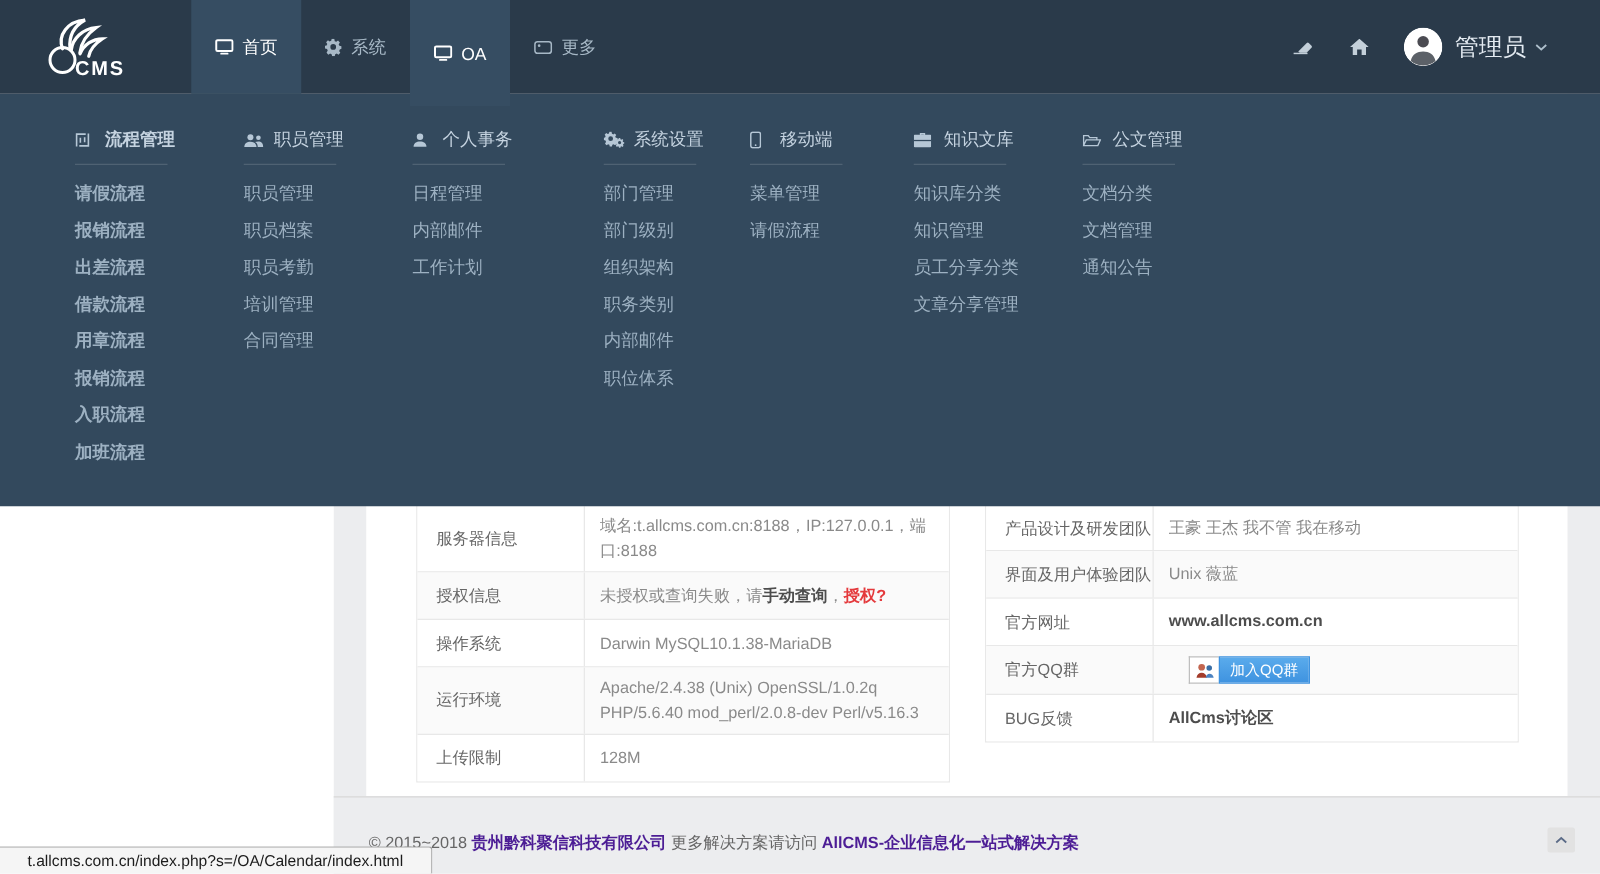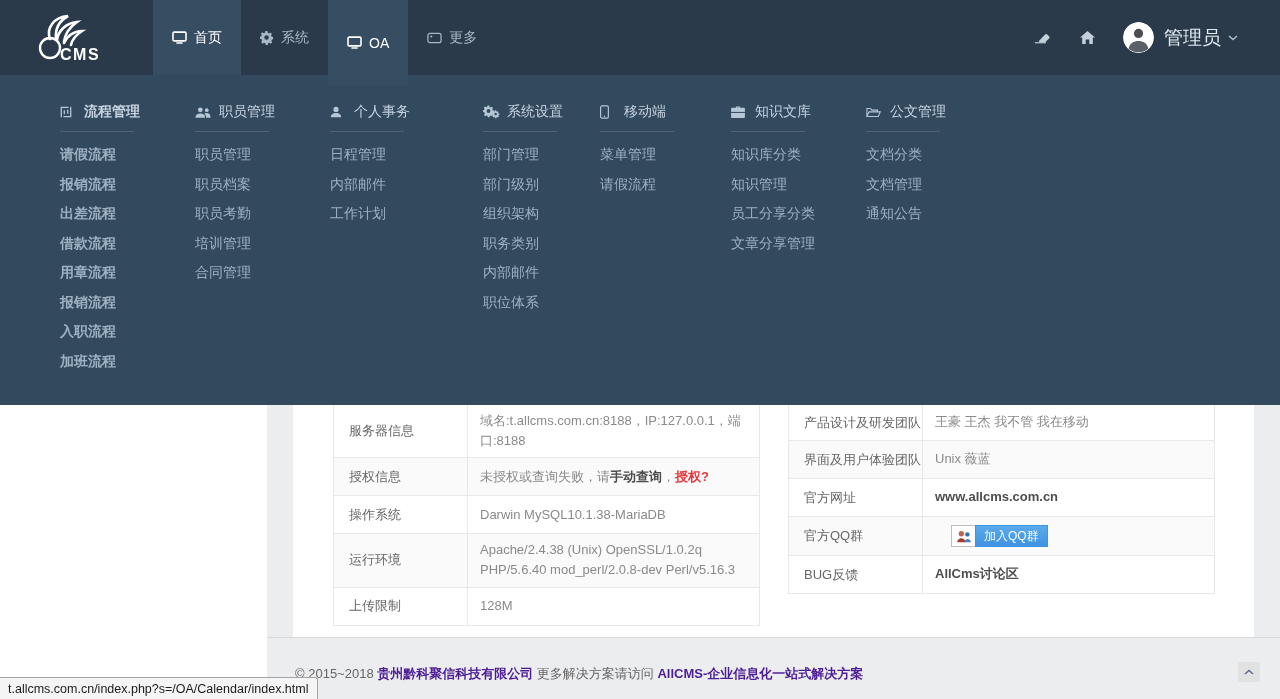--- a/index.html
+++ b/index.html
@@ -48,21 +48,21 @@
   .qq-icon-box{width:24px;background:#fff;border:1px solid #bfbfbf;border-right:none;display:flex;align-items:center;justify-content:center;box-sizing:border-box;}
   .qq-btn{background:linear-gradient(#5aabec,#3f93e0);color:#fff;font-size:12px;display:flex;align-items:center;padding:0 8px;border:1px solid #3f93e0;box-sizing:border-box;}
 
   
   #footer{position:absolute;left:267px;right:0;top:637px;bottom:0;border-top:1px solid #d8d8d8;background:#ecedef;}
   #copyright{position:absolute;left:28px;top:27px;font-size:13px;color:#666;}
   #copyright .fp-strong-link{color:#4c1d95;font-weight:bold;cursor:pointer;}
   #back-to-top{position:absolute;right:20px;top:24px;width:22px;height:20px;background:#e2e2e2;border-radius:2px;display:flex;align-items:center;justify-content:center;color:#5b6b87;cursor:pointer;}
 
   
-  #status-bar{position:absolute;left:0;bottom:0;height:21px;background:#f5f5f5;border-top:1px solid #a3a3a3;border-right:1px solid #a3a3a3;border-top-right-radius:3px;display:flex;align-items:center;padding:0 8px;font-size:12.5px;color:#1c1c1c;z-index:30;}
+  #status-bar{position:absolute;left:0;bottom:0;height:21px;background:#f5f5f5;border-top:1px solid #a3a3a3;border-right:1px solid #a3a3a3;border-top-right-radius:3px;display:flex;align-items:center;padding:0 22px;font-size:12.5px;color:#1c1c1c;z-index:30;}
 </style>
 </head>
 <body>
 
 <div id="stage">
 
   <div id="sidebar"></div>
   <div id="content-card"></div>
 
   <div class="info-table" id="table-left">

